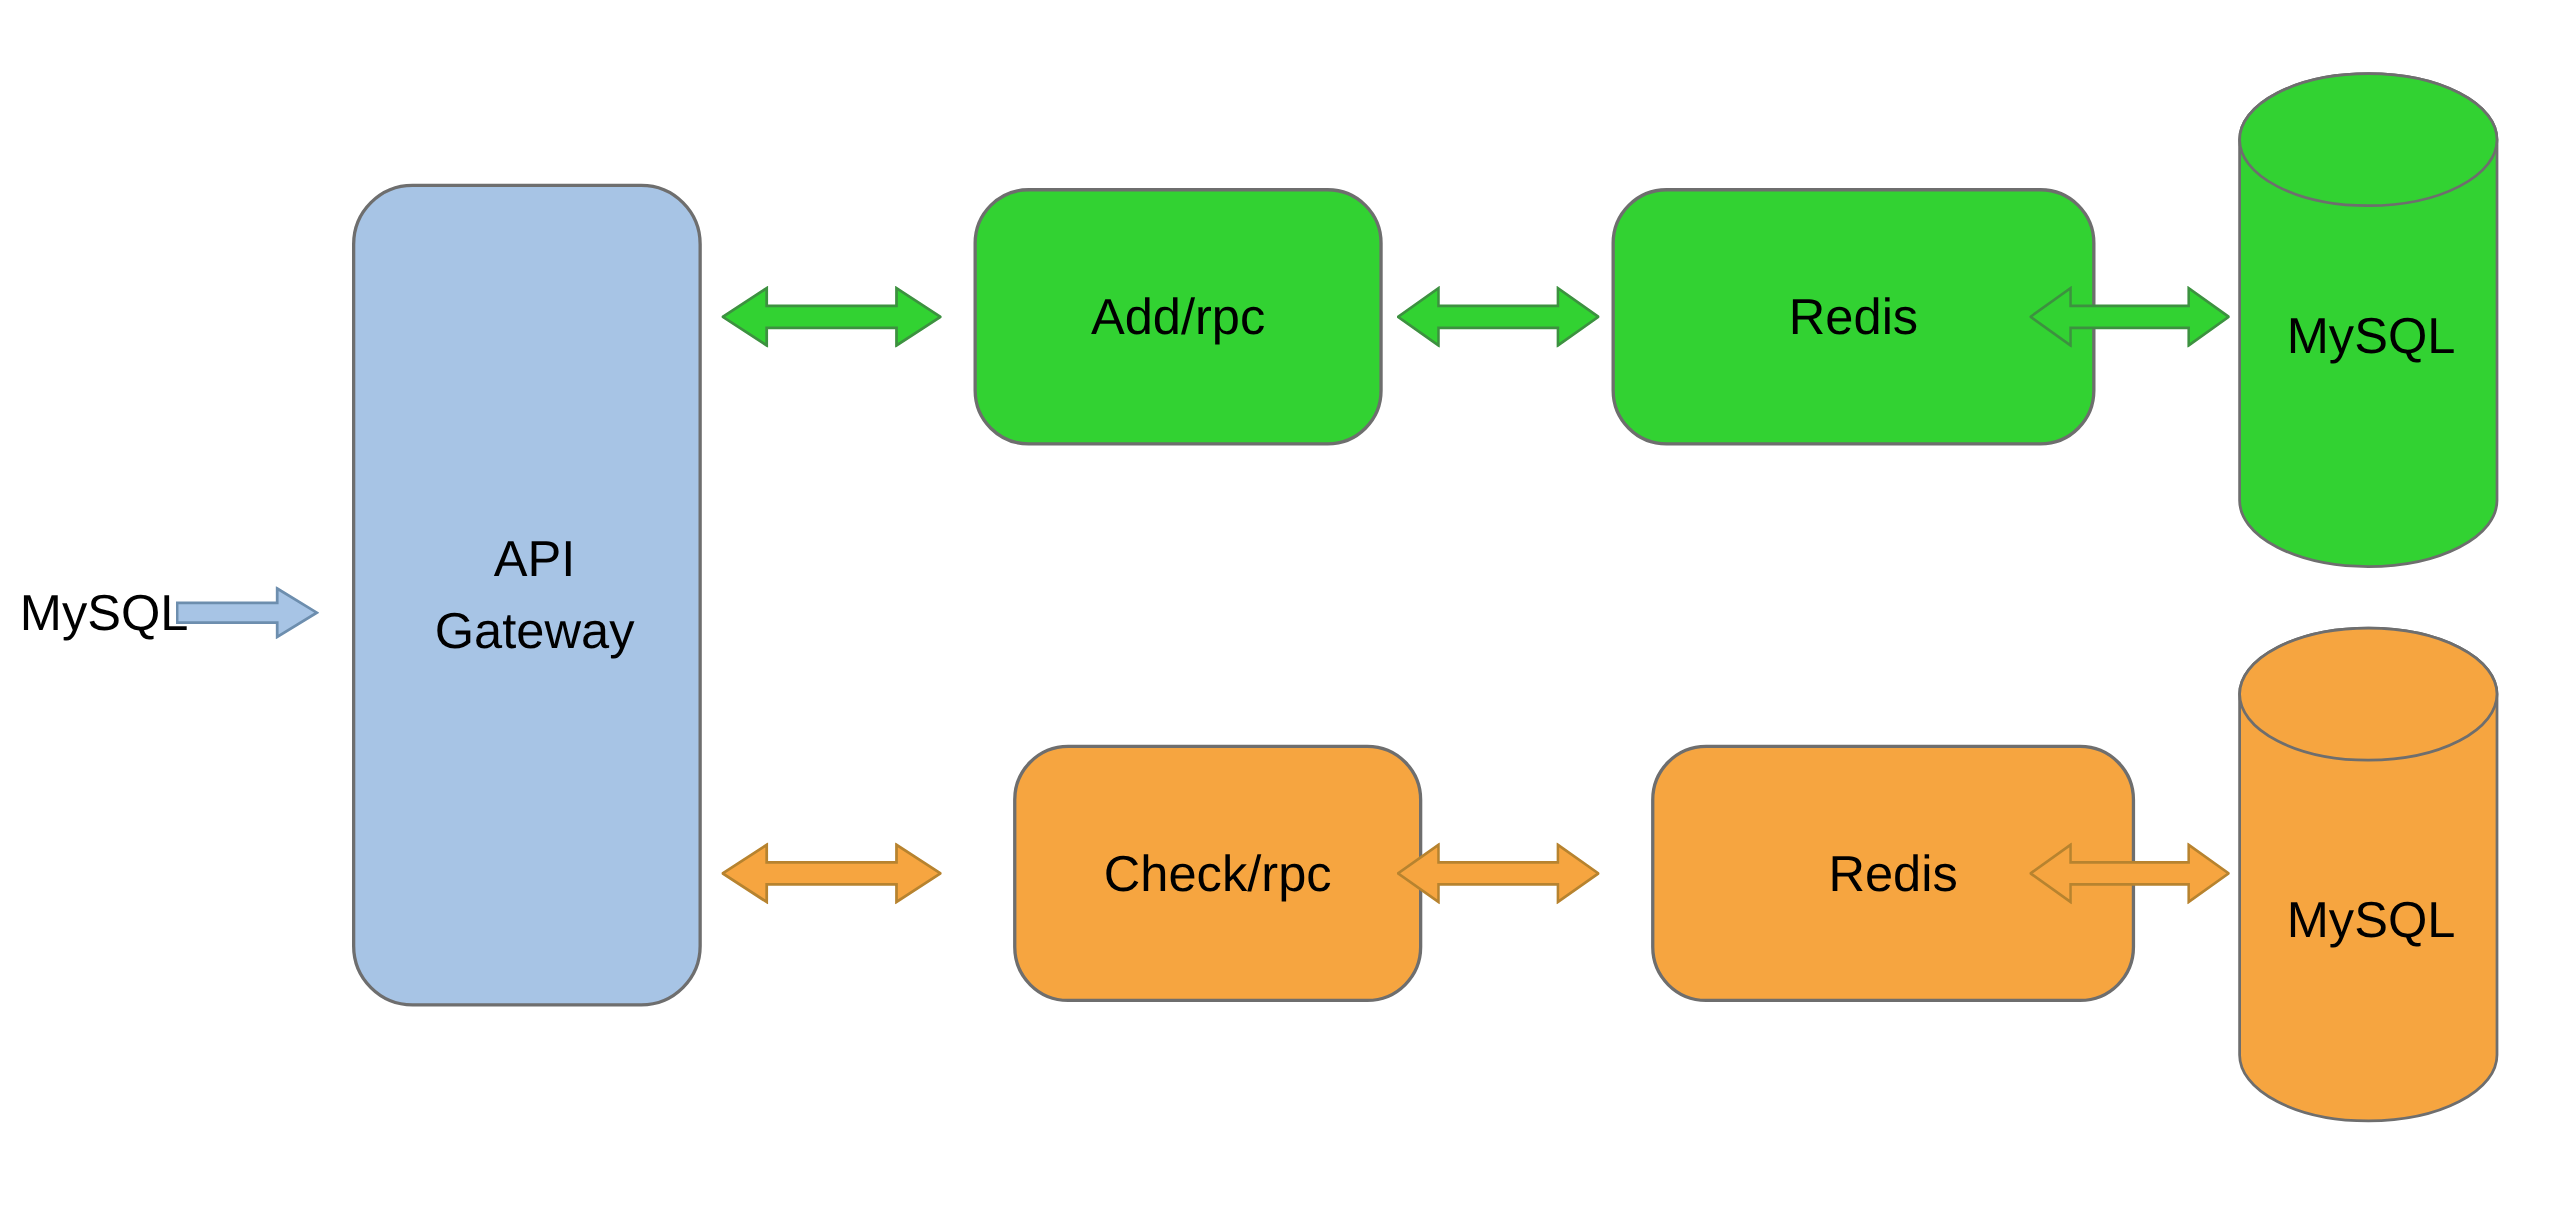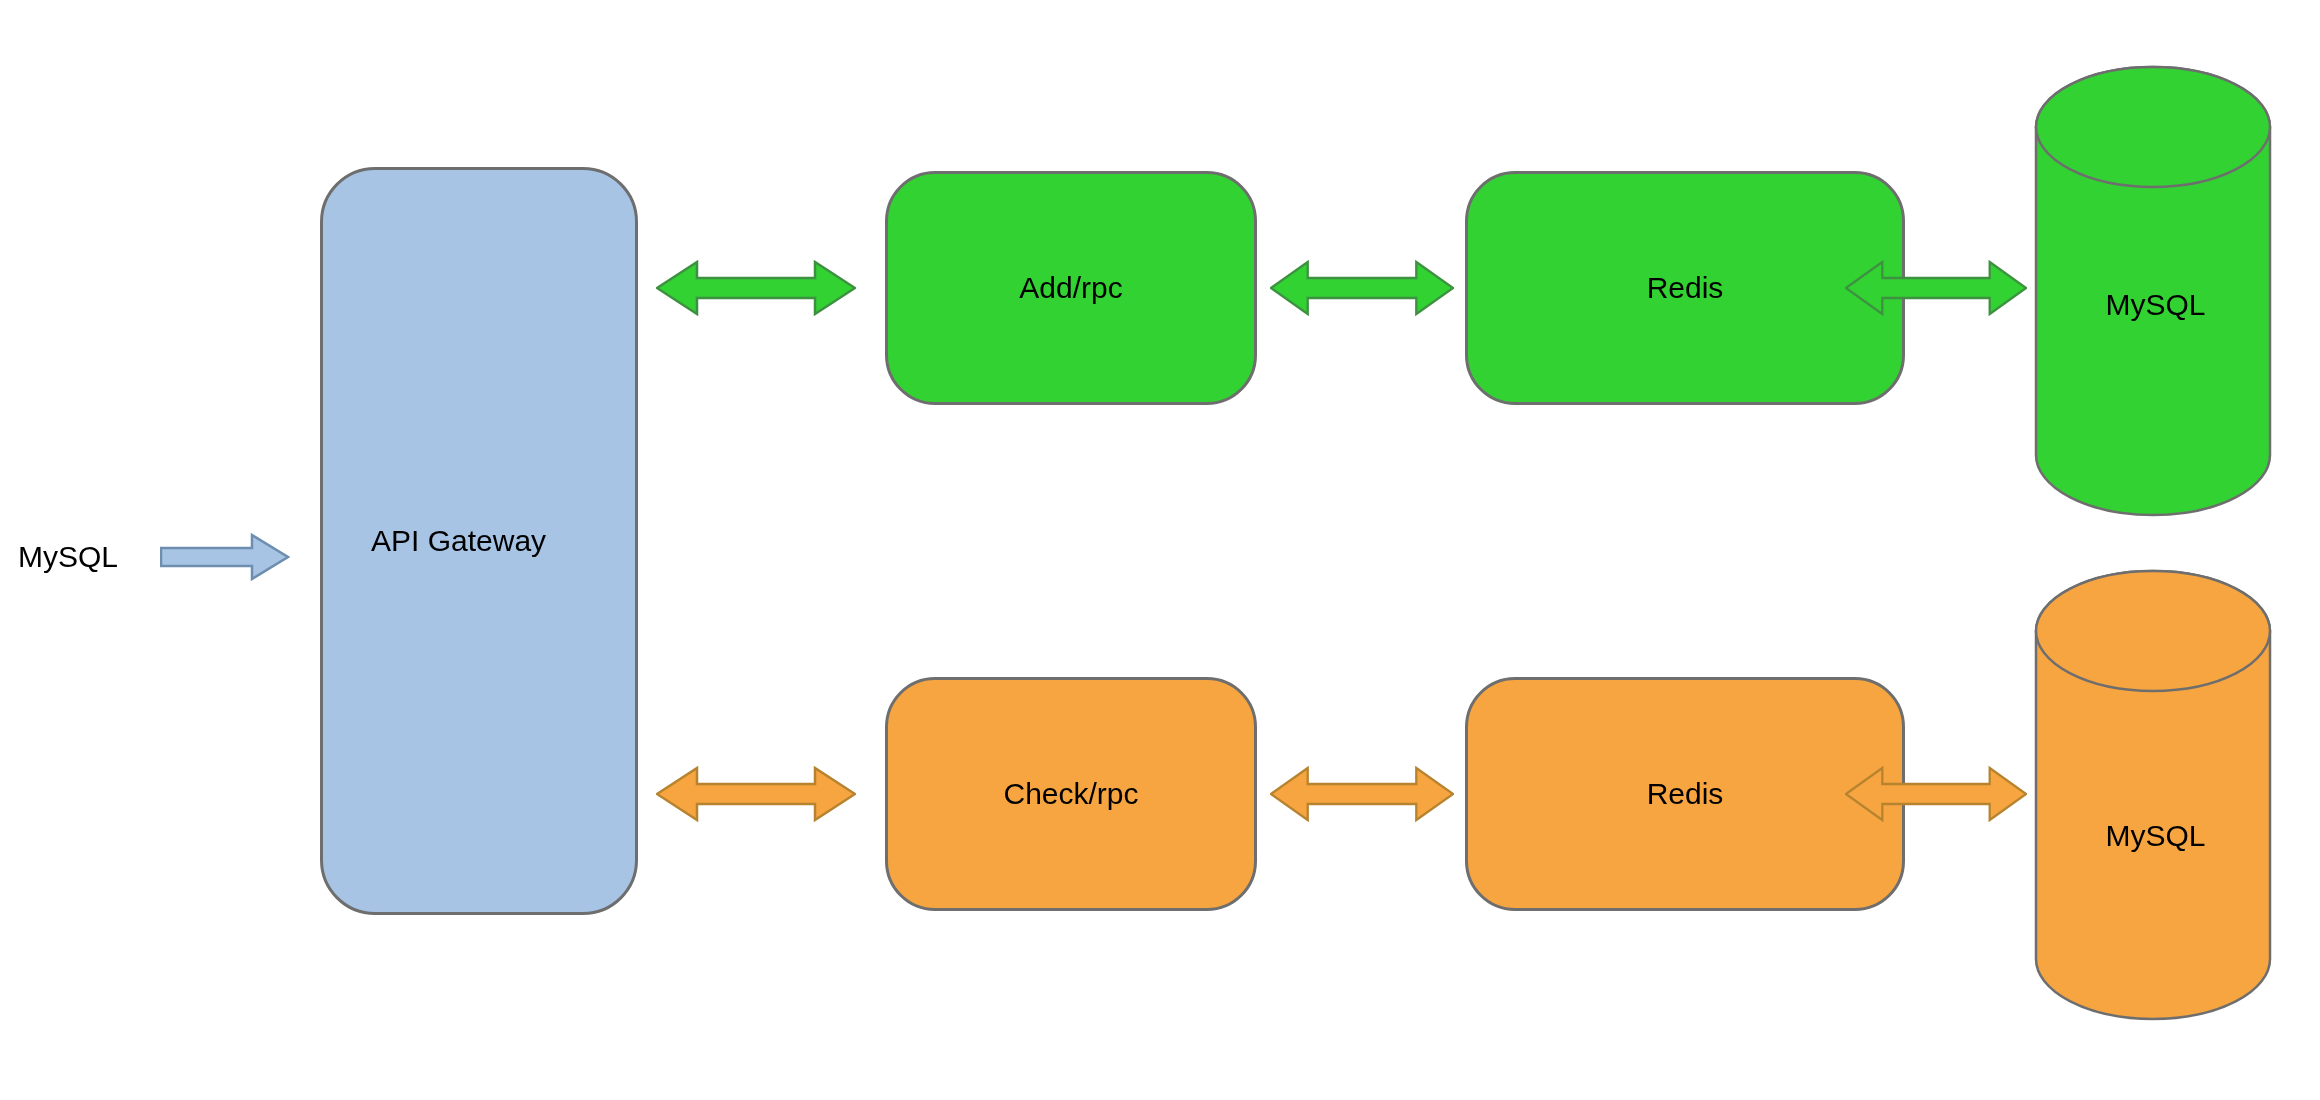--- a/index.html
+++ b/index.html
@@ -6,48 +6,49 @@
   .canvas{
     position:relative;
     width:2320px;height:1100px;
     background:#ffffff;
     font-family:"Liberation Sans", sans-serif;
     color:#000000;
     overflow:hidden;
   }
   .abs{position:absolute;}
   .label{
-    font-size:30px;
+    font-size:46px;
     line-height:54px;
     color:#000;
     white-space:pre-wrap;
   }
   
   .gateway{
     left:320px;top:167px;width:318px;height:748px;
     background:#a7c4e5;
     border:3px solid #6e6e6e;
     border-radius:55px;
     box-sizing:border-box;
     display:flex;align-items:center;
   }
   .gateway .label{
     padding-left:48px;
     width:230px;
     line-height:1.42;
+    text-align:center;
   }
   
   .node{
     border:3px solid #6e6e6e;
     border-radius:50px;
     box-sizing:border-box;
     display:flex;align-items:center;justify-content:center;
     height:234px;top:171px;
   }
-  .row-check .node{top:677px;}
+  .row-check .node{top:677px;margin-left:36px;}
   .green-bg{background:#32d232;}
   .orange-bg{background:#f6a540;}
   .svc{left:885px;width:372px;}
   .cache{left:1465px;width:440px;}
   
   .cyl{width:243px;height:452px;left:2034px;}
   .cyl-add{top:65px;}
   .cyl-check{top:569px;}
   .cyl svg{position:absolute;left:0;top:0;}
   .cyl .label{

